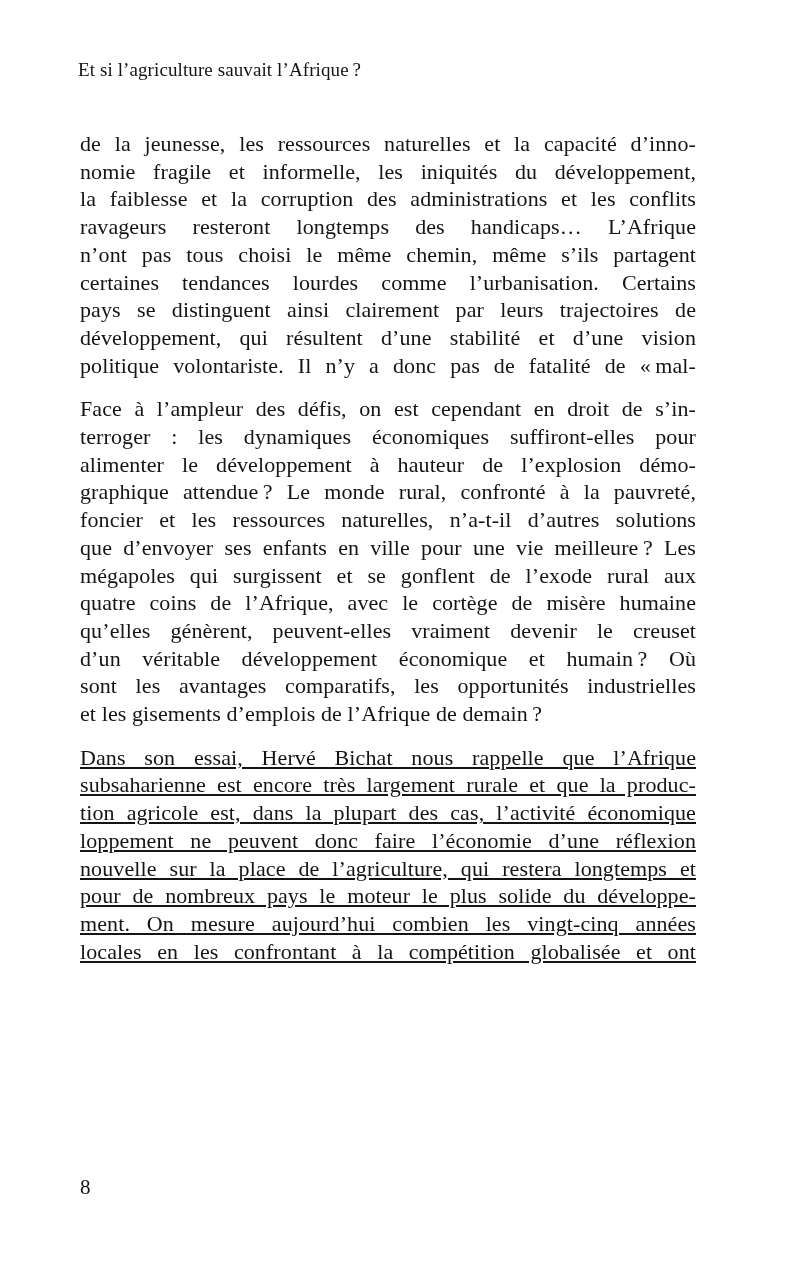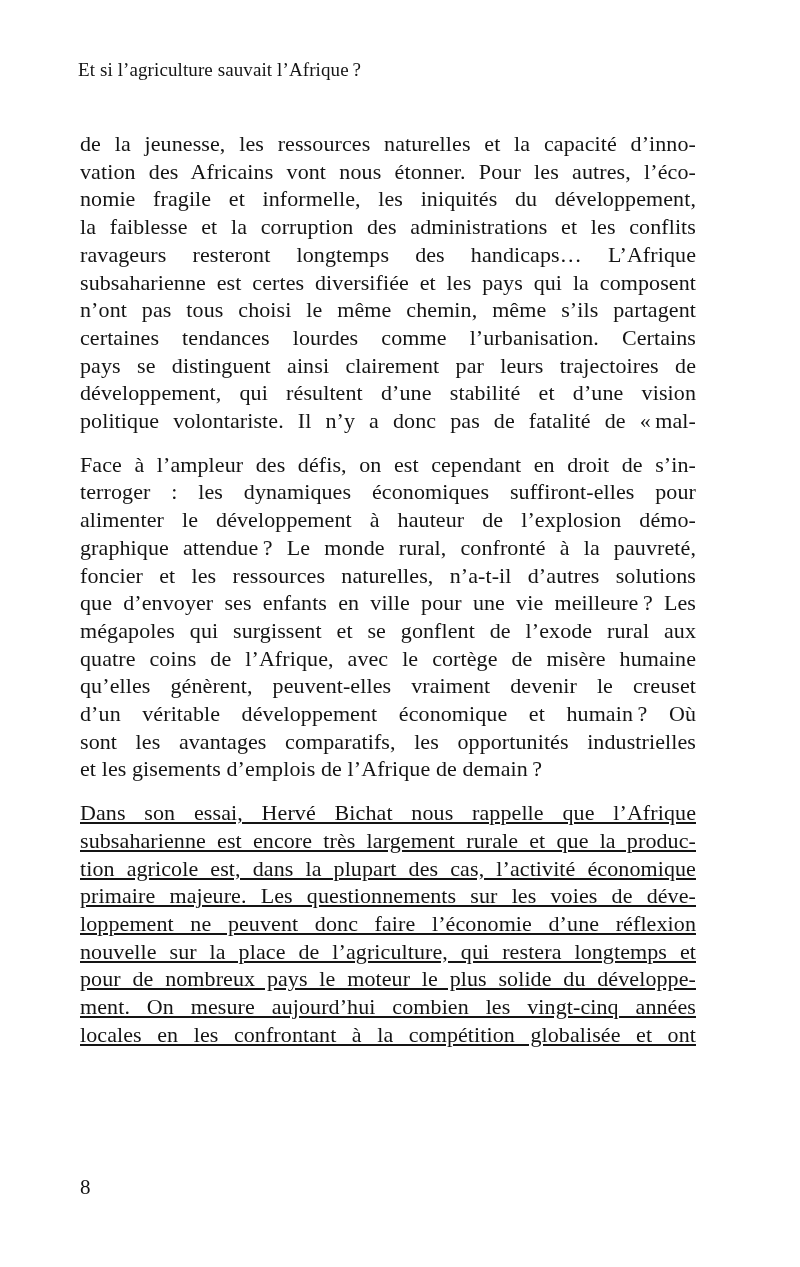--- a/index.html
+++ b/index.html
@@ -58,25 +58,23 @@
 </style>
 </head>
 <body>
 
 <div class="page">
   <div class="running-head">Et si l’agriculture sauvait l’Afrique ?</div>
 
   <main class="body-text">
       <p class="para">
         <span class="line">de la jeunesse, les ressources naturelles et la capacité d’inno-</span>
-        <span class="line">vation des Africains vont nous étonner. Pour les autres, l’éco-</span>
         <span class="line">nomie fragile et informelle, les iniquités du développement,</span>
         <span class="line">la faiblesse et la corruption des administrations et les conflits</span>
         <span class="line">ravageurs resteront longtemps des handicaps… L’Afrique</span>
-        <span class="line">subsaharienne est certes diversifiée et les pays qui la composent</span>
         <span class="line">n’ont pas tous choisi le même chemin, même s’ils partagent</span>
         <span class="line">certaines tendances lourdes comme l’urbanisation. Certains</span>
         <span class="line">pays se distinguent ainsi clairement par leurs trajectoires de</span>
         <span class="line">développement, qui résultent d’une stabilité et d’une vision</span>
         <span class="line">politique volontariste. Il n’y a donc pas de fatalité de « mal-</span>
       </p>
       <p class="para">
         <span class="line">Face à l’ampleur des défis, on est cependant en droit de s’in-</span>
         <span class="line">terroger : les dynamiques économiques suffiront-elles pour</span>
         <span class="line">alimenter le développement à hauteur de l’explosion démo-</span>
@@ -87,21 +85,20 @@
         <span class="line">quatre coins de l’Afrique, avec le cortège de misère humaine</span>
         <span class="line">qu’elles génèrent, peuvent-elles vraiment devenir le creuset</span>
         <span class="line">d’un véritable développement économique et humain ? Où</span>
         <span class="line">sont les avantages comparatifs, les opportunités industrielles</span>
         <span class="line flush">et les gisements d’emplois de l’Afrique de demain ?</span>
       </p>
       <p class="para">
         <span class="line">Dans son essai, Hervé Bichat nous rappelle que l’Afrique</span>
         <span class="line">subsaharienne est encore très largement rurale et que la produc-</span>
         <span class="line">tion agricole est, dans la plupart des cas, l’activité économique</span>
-        <span class="line">primaire majeure. Les questionnements sur les voies de déve-</span>
         <span class="line">loppement ne peuvent donc faire l’économie d’une réflexion</span>
         <span class="line">nouvelle sur la place de l’agriculture, qui restera longtemps et</span>
         <span class="line">pour de nombreux pays le moteur le plus solide du développe-</span>
         <span class="line">ment. On mesure aujourd’hui combien les vingt-cinq années</span>
         <span class="line">locales en les confrontant à la compétition globalisée et ont</span>
       </p>
     </main>
 
   <div class="page-number">8</div>
 </div>

